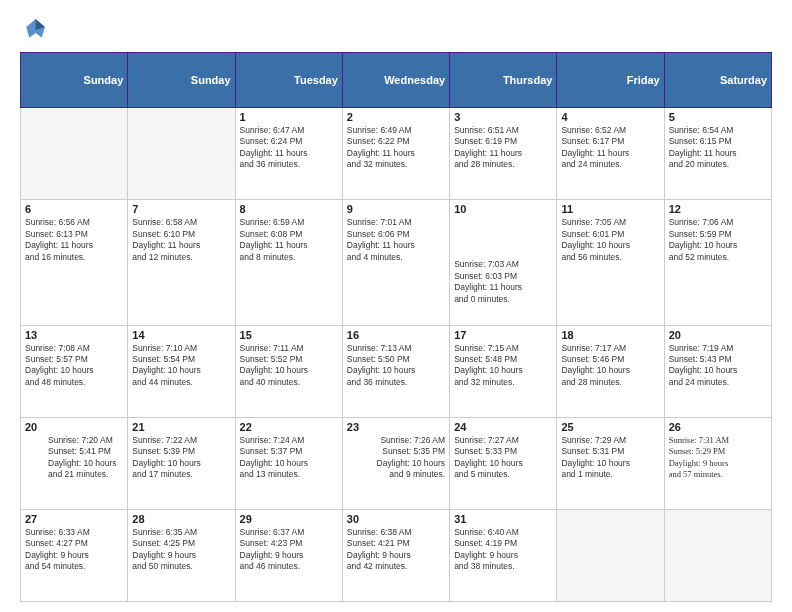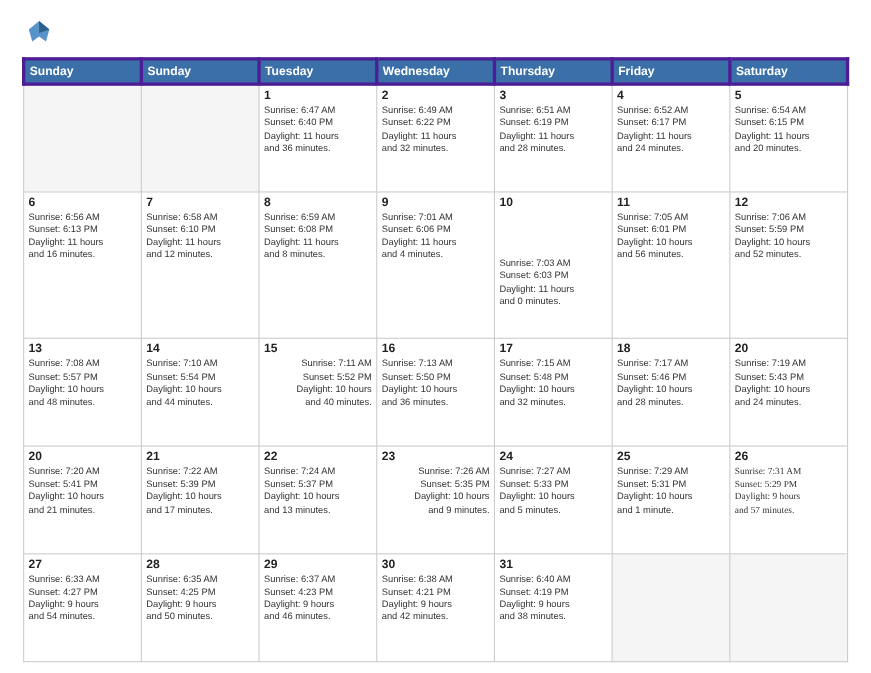--- a/index.html
+++ b/index.html
@@ -56,23 +56,23 @@
       flex: 1;
       border-collapse: collapse;
       width: 100%;
       table-layout: fixed;
     }
     .calendar th {
       background: #3a6fa8;
       color: #fff;
       font-size: 11px;
       font-weight: bold;
-      padding: 4px 4px;
-      text-align: left;
-      border: 3px solid #4c1d95;
+      padding: 21px 4px;
+      text-align: right;
+      border: 1px solid #4c1d95;
     }
     .calendar td {
       vertical-align: top;
       border: 1px solid #ccc;
       padding: 3px 4px;
       font-size: 9px;
       color: #222;
       height: 80px;
       background: #fff;
     }
@@ -125,21 +125,21 @@
           <th>Saturday</th>
         </tr>
     </thead>
     <tbody id="calendar-body">
     <tr>
           <td class="empty"></td>
           <td class="empty"></td>
           <td>
             <div class="day-num">1</div>
             <div class="day-info" style="white-space: pre-line;">Sunrise: 6:47 AM
-Sunset: 6:40 PM
+Sunset: 6:24 PM
 Daylight: 11 hours
 and 36 minutes.</div>
           </td>
           <td>
             <div class="day-num">2</div>
             <div class="day-info" style="white-space: pre-line;">Sunrise: 6:49 AM
 Sunset: 6:22 PM
 Daylight: 11 hours
 and 32 minutes.</div>
           </td>
@@ -226,21 +226,21 @@
           </td>
           <td>
             <div class="day-num">14</div>
             <div class="day-info" style="white-space: pre-line;">Sunrise: 7:10 AM
 Sunset: 5:54 PM
 Daylight: 10 hours
 and 44 minutes.</div>
           </td>
           <td>
             <div class="day-num">15</div>
-            <div class="day-info" style="white-space: pre-line; text-align: right;">Sunrise: 7:11 AM
+            <div class="day-info" style="white-space: pre-line;">Sunrise: 7:11 AM
 Sunset: 5:52 PM
 Daylight: 10 hours
 and 40 minutes.</div>
           </td>
           <td>
             <div class="day-num">16</div>
             <div class="day-info" style="white-space: pre-line;">Sunrise: 7:13 AM
 Sunset: 5:50 PM
 Daylight: 10 hours
 and 36 minutes.</div>
@@ -263,21 +263,21 @@
             <div class="day-num">20</div>
             <div class="day-info" style="white-space: pre-line;">Sunrise: 7:19 AM
 Sunset: 5:43 PM
 Daylight: 10 hours
 and 24 minutes.</div>
           </td>
         </tr>
         <tr>
           <td>
             <div class="day-num">20</div>
-            <div class="day-info" style="white-space: pre-line;">Sunrise: 7:20 AM
+            <div class="day-info" style="white-space: pre-line; margin-left: 23px;">Sunrise: 7:20 AM
 Sunset: 5:41 PM
 Daylight: 10 hours
 and 21 minutes.</div>
           </td>
           <td>
             <div class="day-num">21</div>
             <div class="day-info" style="white-space: pre-line;">Sunrise: 7:22 AM
 Sunset: 5:39 PM
 Daylight: 10 hours
 and 17 minutes.</div>

